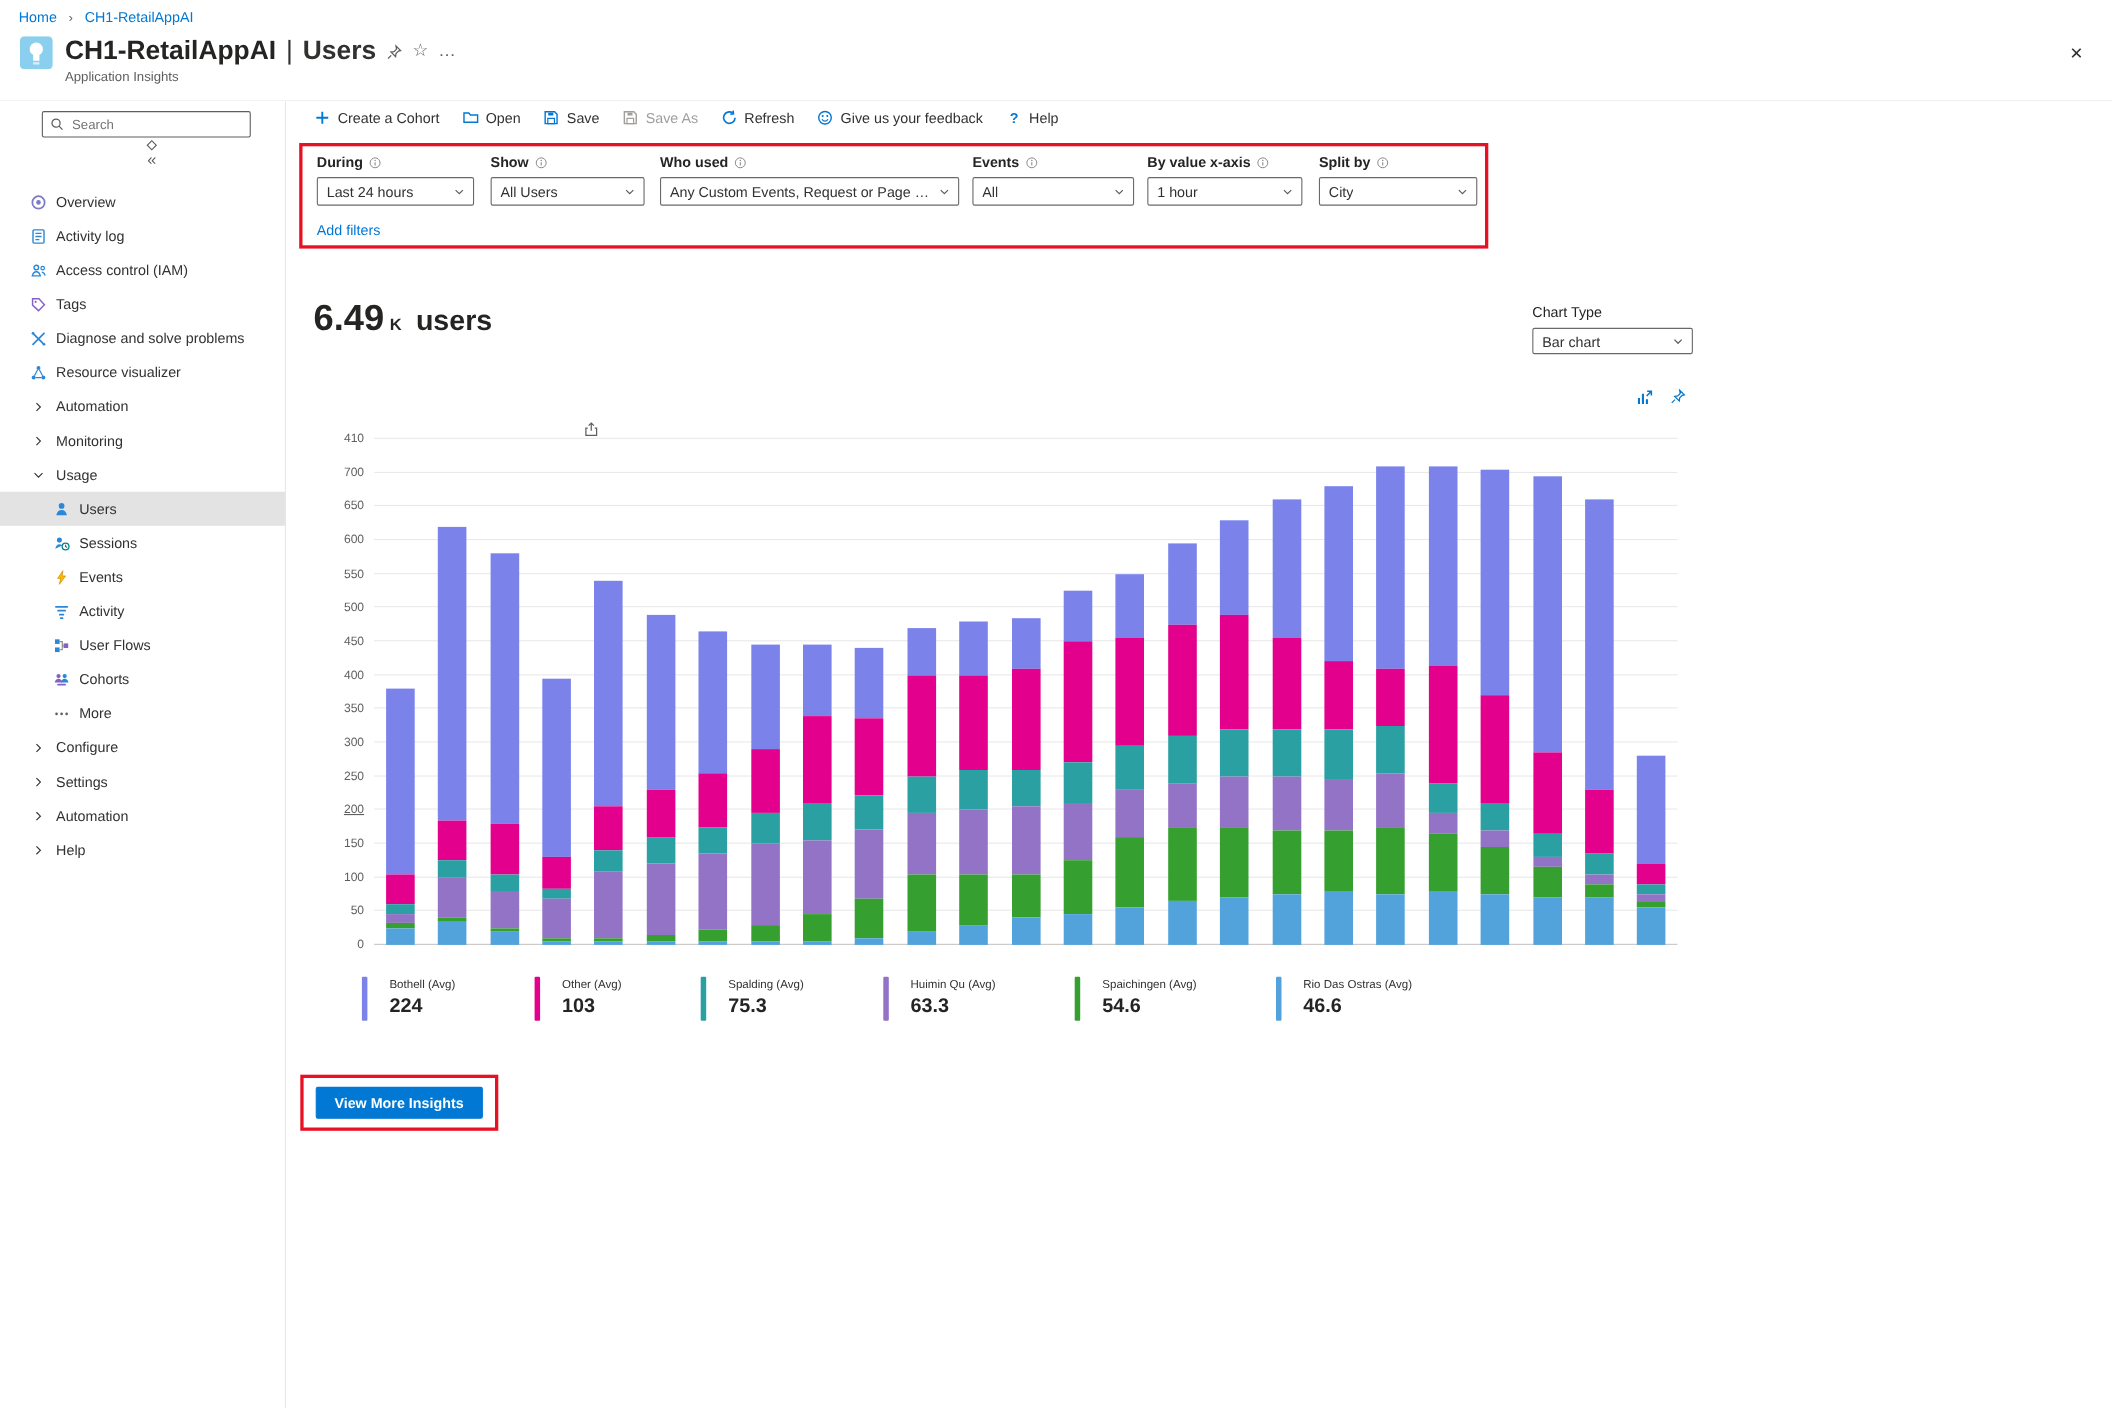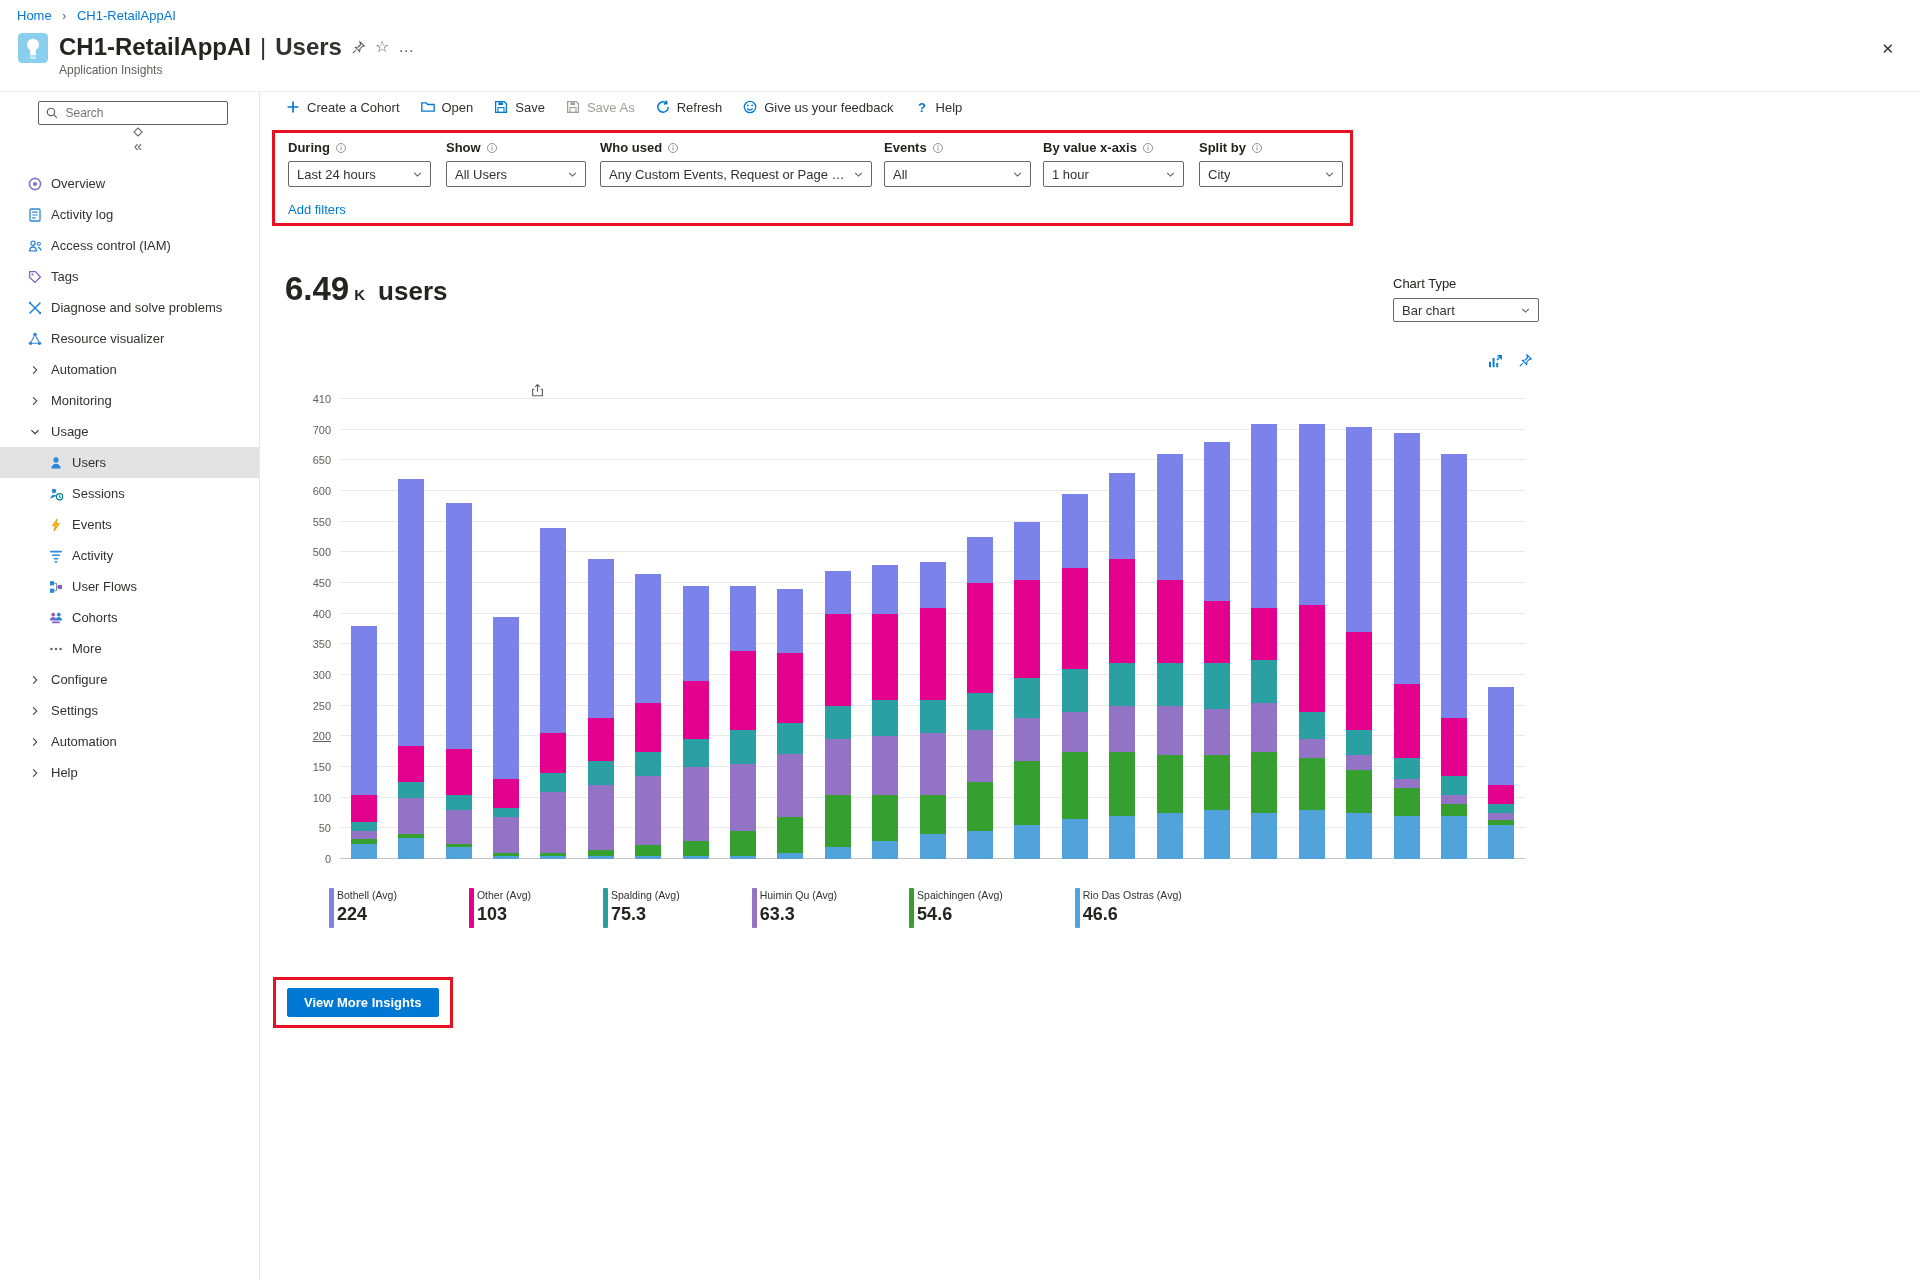--- a/index.html
+++ b/index.html
@@ -75,21 +75,21 @@
   .ylab { position:absolute; right:0; font-size:11px; color:#605e5c; }
   #plot { position:absolute; left:55px; top:9px; width:1185px; height:460px; }
   .gridline { position:absolute; left:0; right:0; height:1px; background:#e9e9e9; }
   .gridline.zero { background:#c8c6c4; }
   .bar { position:absolute; bottom:0; display:flex; flex-direction:column-reverse; }
   .bar > div { width:100%; flex:none; }
   #xticks { position:absolute; left:55px; top:478px; width:1185px; height:16px; }
   .xtick { position:absolute; transform:translateX(-50%); font-size:11px; color:#605e5c; white-space:nowrap; }
 
   .legend { position:absolute; left:25px; top:888px; display:flex; gap:28px; }
-  .legend-item { display:flex; gap:3px;padding-left:44px; }
+  .legend-item { display:flex; gap:20px;padding-left:44px; }
   .sw { width:5px; height:40px; border-radius:1px; flex:none; }
   .lg-name { font-size:10.5px; color:#323130; margin-top:1px; white-space:nowrap; }
   .lg-val { font-size:18px; font-weight:700; color:#252423; margin-top:3px; }
 
   .vmi-box { position:absolute; left:13px; top:977px; border:3px solid var(--red); padding:8px 11px; background:#fff; }
   .vmi-btn { background:var(--accent); color:#fff; border:1px solid var(--accent); border-radius:2px; font-size:13px;
              font-weight:700; padding:6px 16px; font-family:inherit; cursor:pointer; }
 </style>
 </head>
 <body>

